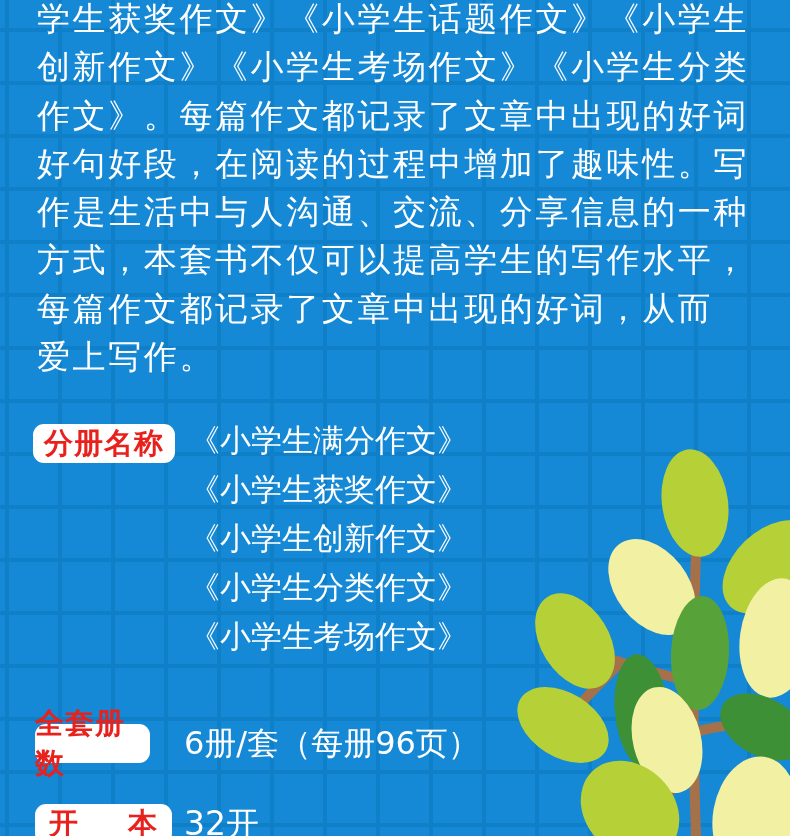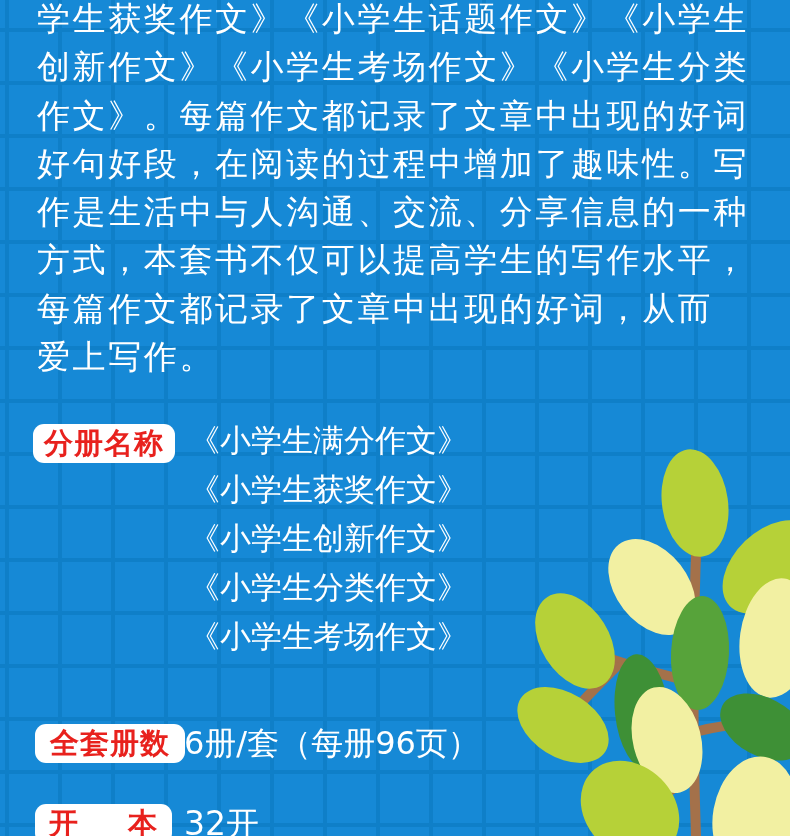--- a/index.html
+++ b/index.html
@@ -30,21 +30,21 @@
     color:#e8211d;
     font-weight:700;
     font-size:29px;
     letter-spacing:1px;
     display:flex;
     align-items:center;
     justify-content:center;
     box-sizing:border-box;
   }
   .badge-booklist{left:33px;top:424px;width:142px;height:39px;}
-  .badge-volumes{left:35px;top:724px;width:150px;height:39px;}
+  .badge-volumes{left:35px;top:724px;width:115px;height:39px;}
   .badge-format{left:35px;top:804px;width:137px;height:40px;justify-content:space-between;padding:0 14px;}
   .book-list{
     position:absolute;left:189px;top:416px;
     color:#ffffff;font-size:31px;line-height:49px;white-space:nowrap;
     font-weight:500;
   }
   .spec-value{
     position:absolute;left:184px;
     color:#ffffff;white-space:nowrap;font-weight:500;
     display:flex;align-items:center;

